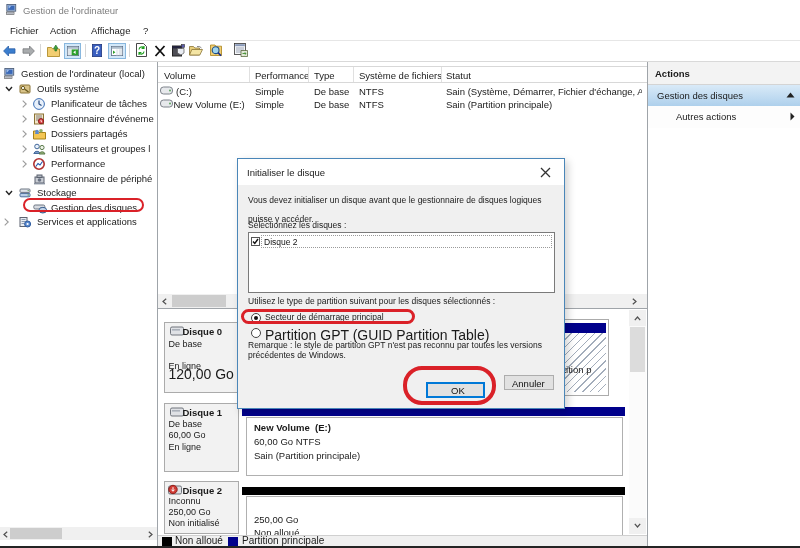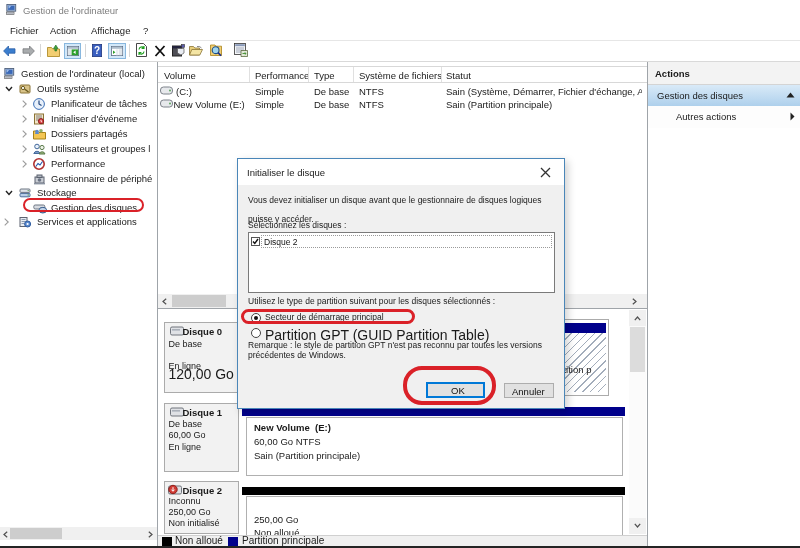--- a/index.html
+++ b/index.html
@@ -154,21 +154,21 @@
   <div class="tree-row" style="top:49px">
     <svg class="chev" style="left:21.5px;top:4px" width="5" height="8" viewBox="0 0 5 8">
         <path d="M0.7 0.7 L4.2 4 L0.7 7.3" fill="none" stroke="#9b9b9b" stroke-width="1.1"></path>
       </svg>
     <svg class="ic" style="left:33px;top:2px" width="12" height="12" viewBox="0 0 12 12">
       <rect x="1.5" y="1" width="9" height="10" fill="#f3e6c8" stroke="#8a7335"></rect>
       <path d="M3 3 h6 M3 5 h6 M3 7 h4" stroke="#777" stroke-width="0.9"></path>
       <circle cx="8" cy="8.2" r="2.6" fill="#d94343" stroke="#8d1d1d"></circle>
       <path d="M8 6.8 L8 8.4 L9.2 9.2" stroke="#fff" stroke-width="0.9" fill="none"></path>
     </svg>
-    <div class="a nw" style="left:51px">Initialiser d'événeme</div>
+    <div class="a nw" style="left:51px">Gestionnaire d'événeme</div>
   </div>
 
   <div class="tree-row" style="top:79px">
     <svg class="chev" style="left:21.5px;top:4px" width="5" height="8" viewBox="0 0 5 8">
         <path d="M0.7 0.7 L4.2 4 L0.7 7.3" fill="none" stroke="#9b9b9b" stroke-width="1.1"></path>
       </svg>
     <svg class="ic" style="left:33px;top:2px" width="13" height="12" viewBox="0 0 13 12">
       <circle cx="4" cy="3.5" r="2.3" fill="#e8f0fa" stroke="#44699c"></circle>
       <path d="M0.8 10.5 A3.4 3.4 0 0 1 7.2 10.5 Z" fill="#7d9cc4" stroke="#44699c"></path>
       <circle cx="9" cy="4.5" r="2.1" fill="#eef4ea" stroke="#5a7a4a"></circle>
@@ -423,21 +423,21 @@
   <div class="a nw" style="left:27px;top:153px;font-size:8.5px;color:#1a1a1a">Secteur de démarrage principal</div>
 
   <div class="a" style="left:13px;top:168.5px;width:10px;height:10px;border:1px solid #444;border-radius:50%;background:#fff;box-sizing:border-box"></div>
   <div class="a nw" style="left:27px;top:168px;font-size:14px;color:#1a1a1a">Partition GPT (GUID Partition Table)</div>
 
   <div class="a" style="left:10px;top:181px;width:300px;font-size:8.5px;line-height:10px;color:#1a1a1a">Remarque : le style de partition GPT n'est pas reconnu par toutes les versions précédentes de Windows.</div>
 
   <div class="a" style="left:188px;top:223px;width:59px;height:16px;background:#e1e1e1;border:2px solid #0078d7;box-sizing:border-box">
     <div class="a nw" style="left:23px;top:1px;font-size:9.5px;color:#111">OK</div>
   </div>
-  <div class="a" style="left:266px;top:224px;width:50px;height:15px;background:#e1e1e1;border:1px solid #adadad;box-sizing:border-box">
+  <div class="a" style="left:266px;top:216px;width:50px;height:15px;background:#e1e1e1;border:1px solid #adadad;box-sizing:border-box">
     <div class="a nw" style="left:7px;top:1.5px;font-size:9.5px;color:#111">Annuler</div>
   </div>
 
   <div class="a" style="left:3px;top:150px;width:174px;height:15px;border:3px solid #da2128;border-radius:7.5px;box-sizing:border-box"></div>
   <div class="a" style="left:165px;top:207px;width:93px;height:39px;border:4.5px solid #da2128;border-radius:19px;box-sizing:border-box"></div>
 </div>
 
 <div class="a" style="left:23px;top:198px;width:121px;height:14px;border:2.5px solid #da2128;border-radius:7px;box-sizing:border-box"></div>
 
 <div class="a" style="left:0;top:546px;width:800px;height:2px;background:#242424"></div>

